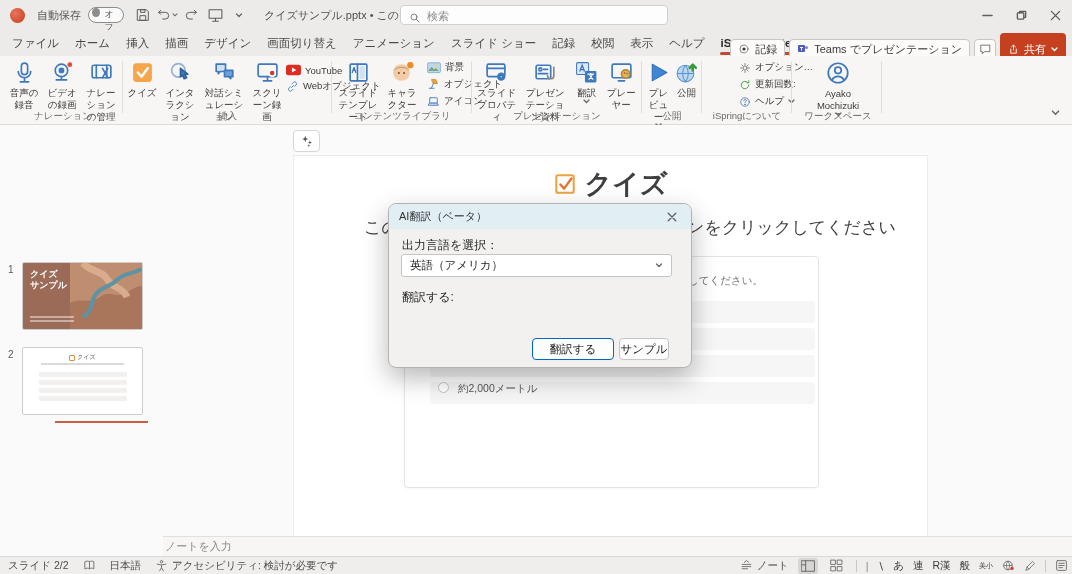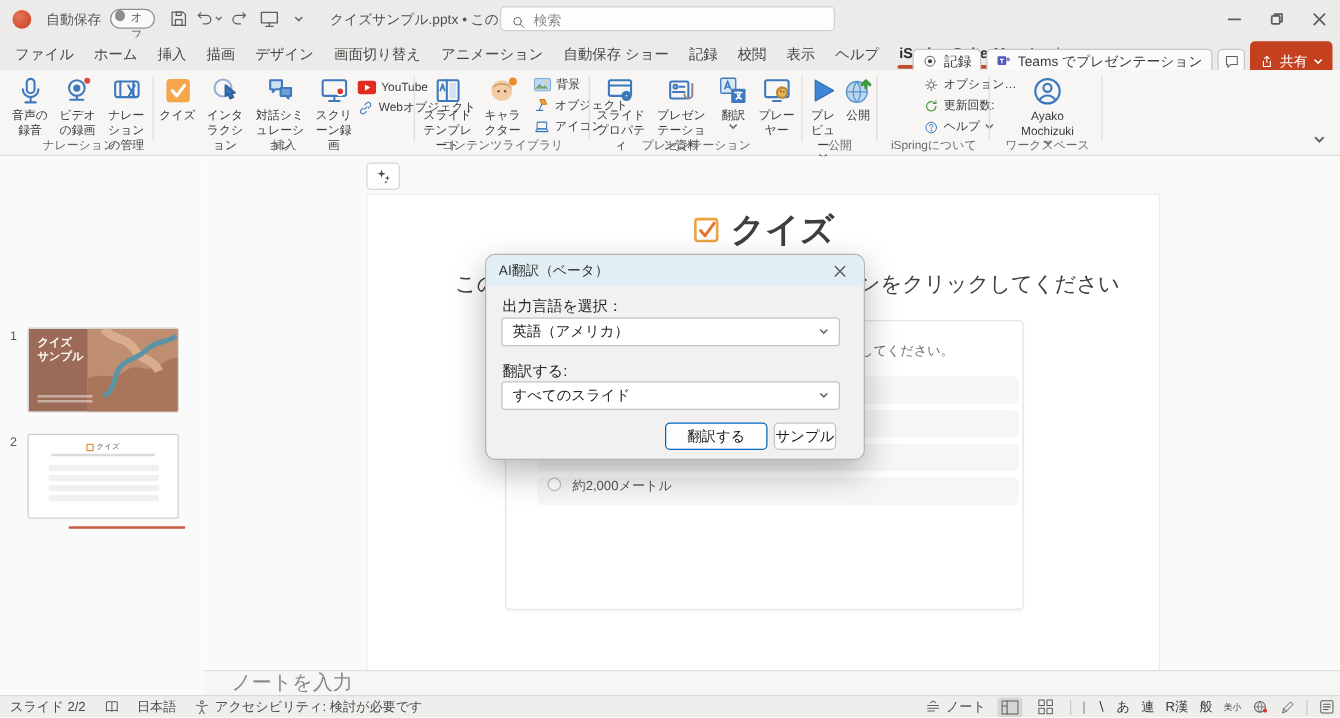--- a/index.html
+++ b/index.html
@@ -79,21 +79,21 @@
   .dlg-title{font-size:11px;color:#333}
   .dlg-close{font-size:12px;color:#444;width:18px;height:18px;display:flex;align-items:center;justify-content:center;border-radius:3px}
   .dlg-label{position:absolute;left:13px;font-size:12px;color:#262626}
   .combo{position:absolute;left:12px;width:271px;height:23px;background:#fff;border:1px solid #c6c4c2;border-radius:3px;display:flex;align-items:center;justify-content:space-between;padding:0 8px;font-size:11.5px;color:#222}
   .dlg-btn{position:absolute;height:22px;border-radius:4px;background:#fdfdfd;font-size:11.5px;color:#1b1b1b;display:flex;align-items:center;justify-content:center}
   .dlg-ok{left:143px;top:134px;width:82px;border:1px solid #0067c0}
   .dlg-cancel{left:230px;top:134px;width:50px;border:1px solid #c6c4c2}
 
   
   .notesbar{left:163px;top:536px;width:909px;height:20px;background:#f7f6f5;border-top:1px solid #e2e0de;display:flex;align-items:center}
-  .notesbar span{font-size:16px;color:#8a8886;margin-left:22px}
+  .notesbar span{font-size:11px;color:#8a8886;margin-left:2px}
   .statusbar{left:0;top:556px;width:1072px;height:18px;background:#f0eeec;border-top:1px solid #dbd9d7;display:flex;align-items:center;font-size:10.5px;color:#4c4a48}
   .sb-left{display:flex;align-items:center;gap:14px;margin-left:8px}
   .sb-right{position:absolute;right:4px;display:flex;align-items:center;gap:9px}
   .sb-item{display:flex;align-items:center;gap:4px;white-space:nowrap}
   .sb-sep{width:1px;height:12px;background:#c9c7c5}
   .viewbtn{width:20px;height:16px;display:flex;align-items:center;justify-content:center;border-radius:3px}
   .viewbtn.sel{background:#d8d6d4}
   .ime-ch{font-size:10.5px;color:#3c3a38}
   .ime-small{font-size:7px;color:#3c3a38}
 </style>
@@ -177,21 +177,21 @@
 
 <div class="abs tabrow">
   <div class="tabs">
     <div class="tab">ファイル</div>
     <div class="tab">ホーム</div>
     <div class="tab">挿入</div>
     <div class="tab">描画</div>
     <div class="tab">デザイン</div>
     <div class="tab">画面切り替え</div>
     <div class="tab">アニメーション</div>
-    <div class="tab">自動保存 ショー</div>
+    <div class="tab">スライド ショー</div>
     <div class="tab">記録</div>
     <div class="tab">校閲</div>
     <div class="tab">表示</div>
     <div class="tab">ヘルプ</div>
     <div class="tab active">iSpring Suite 11</div>
     <div class="tab">Acrobat</div>
   </div>
 </div>
 <div class="tab-actions">
   <div class="pill">
@@ -567,26 +567,20 @@
     </div>
   </div>
   <div class="dlg-label" style="top:33px">出力言語を選択：</div>
   <div class="combo" style="top:50px">
     <span>英語（アメリカ）</span>
     <svg class="chev" width="8" height="5" viewBox="0 0 7 5">
         <path d="M1 1l2.5 2.5L6 1"></path>
       </svg>
   </div>
   <div class="dlg-label" style="top:85px">翻訳する:</div>
-  <div class="combo" style="top:101px">
-    <span>すべてのスライド</span>
-    <svg class="chev" width="8" height="5" viewBox="0 0 7 5">
-        <path d="M1 1l2.5 2.5L6 1"></path>
-      </svg>
-  </div>
   <div class="dlg-btn dlg-ok">翻訳する</div>
   <div class="dlg-btn dlg-cancel">サンプル</div>
 </div>
 
 <div class="abs notesbar">
   <span>ノートを入力</span>
 </div>
 
 <div class="abs statusbar">
   <div class="sb-left">

